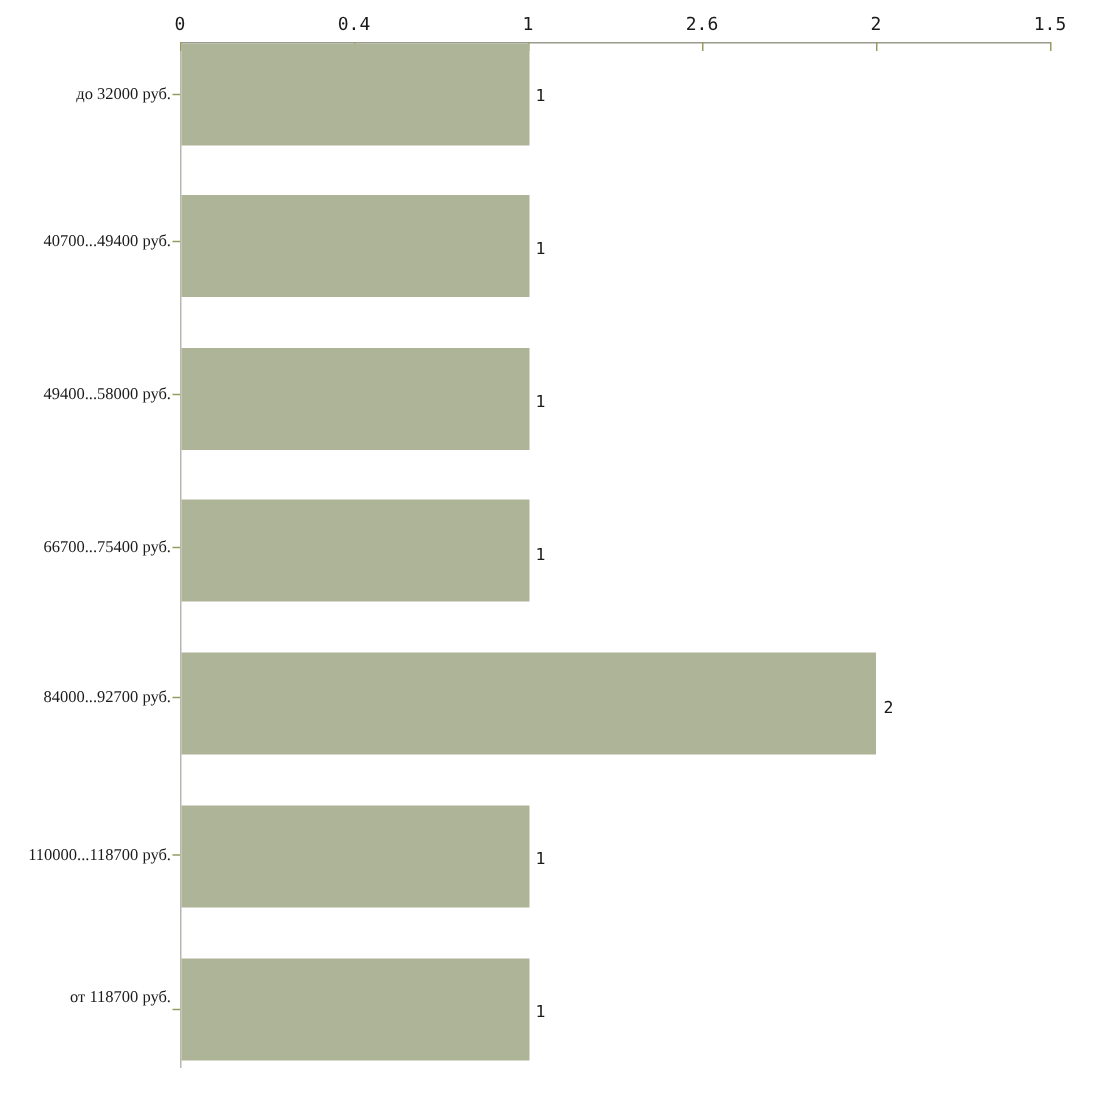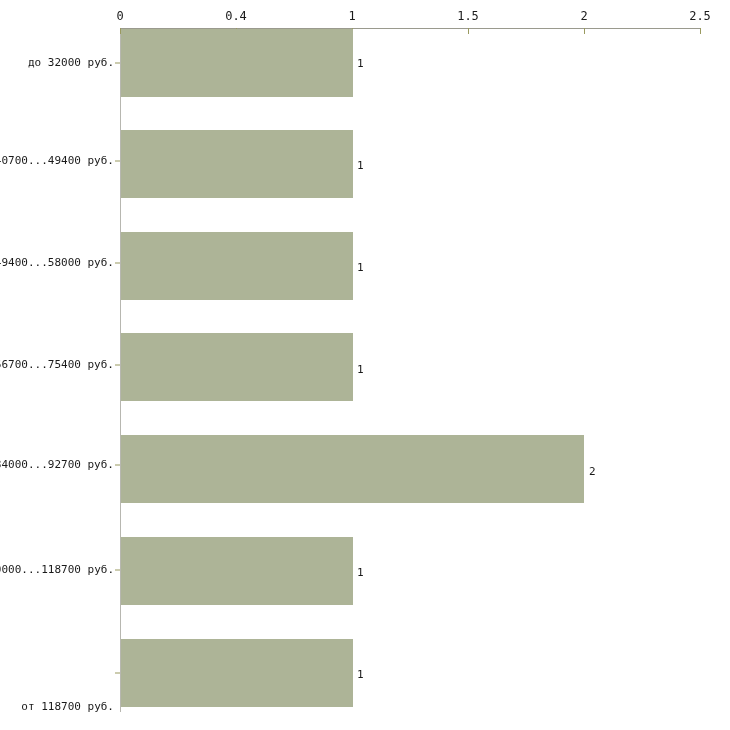--- a/index.html
+++ b/index.html
@@ -58,20 +58,21 @@
   
   .cat-label {
     position: absolute;
     right: 616px;
     font-size: 11px;
     color: #1a1a1a;
     white-space: nowrap;
     text-align: right;
     line-height: 14px;
     transform: translateY(-50%);
+    font-family: Liberation Serif, serif;
   }
   .cat-tick {
     position: absolute;
     left: 115px;
     width: 5px;
     height: 1px;
     background: #9a9a60;
     transform: translateY(-50%);
   }
 
@@ -101,47 +102,47 @@
   <div class="tick" style="left:120px"></div>
   <div class="tick-label" style="left:120px">0</div>
 
   <div class="tick" style="left:236px"></div>
   <div class="tick-label" style="left:236px">0.4</div>
 
   <div class="tick" style="left:352px"></div>
   <div class="tick-label" style="left:352px">1</div>
 
   <div class="tick" style="left:468px"></div>
-  <div class="tick-label" style="left:468px">1.5</div>
+  <div class="tick-label" style="left:468px">2.6</div>
 
   <div class="tick" style="left:584px"></div>
   <div class="tick-label" style="left:584px">2</div>
 
   <div class="tick" style="left:700px"></div>
-  <div class="tick-label" style="left:700px">2.5</div>
+  <div class="tick-label" style="left:700px">1.5</div>
 
   <div class="cat-label" style="top:63px">до 32000 руб.</div>
   <div class="cat-tick" style="top:63px"></div>
 
   <div class="cat-label" style="top:161px">40700...49400 руб.</div>
   <div class="cat-tick" style="top:161px"></div>
 
   <div class="cat-label" style="top:263px">49400...58000 руб.</div>
   <div class="cat-tick" style="top:263px"></div>
 
   <div class="cat-label" style="top:365px">66700...75400 руб.</div>
   <div class="cat-tick" style="top:365px"></div>
 
   <div class="cat-label" style="top:465px">84000...92700 руб.</div>
   <div class="cat-tick" style="top:465px"></div>
 
   <div class="cat-label" style="top:570px">110000...118700 руб.</div>
   <div class="cat-tick" style="top:570px"></div>
 
-  <div class="cat-label" style="top:707px">от 118700 руб.</div>
+  <div class="cat-label" style="top:665px">от 118700 руб.</div>
   <div class="cat-tick" style="top:673px"></div>
 
   <div class="bar" style="top:29px;height:68px;width:232px"></div>
   <div class="bar-value" style="left:357px;top:64px">1</div>
 
   <div class="bar" style="top:130px;height:68px;width:232px"></div>
   <div class="bar-value" style="left:357px;top:166px">1</div>
 
   <div class="bar" style="top:232px;height:68px;width:232px"></div>
   <div class="bar-value" style="left:357px;top:268px">1</div>

